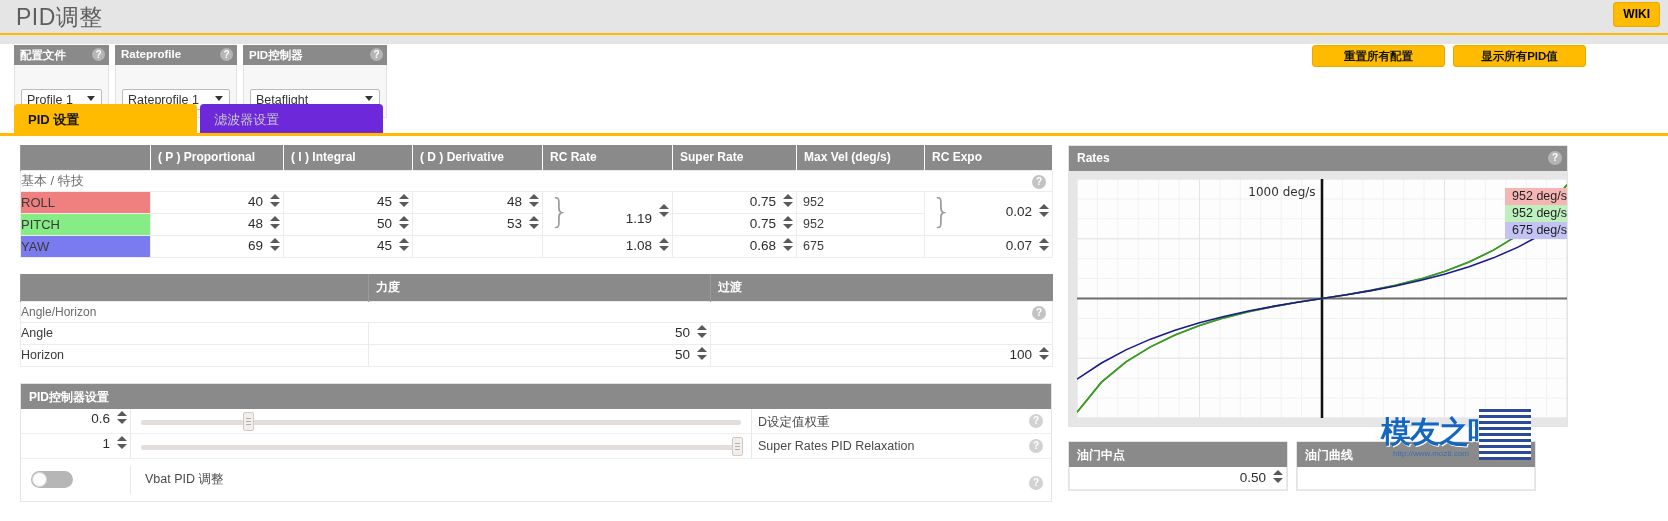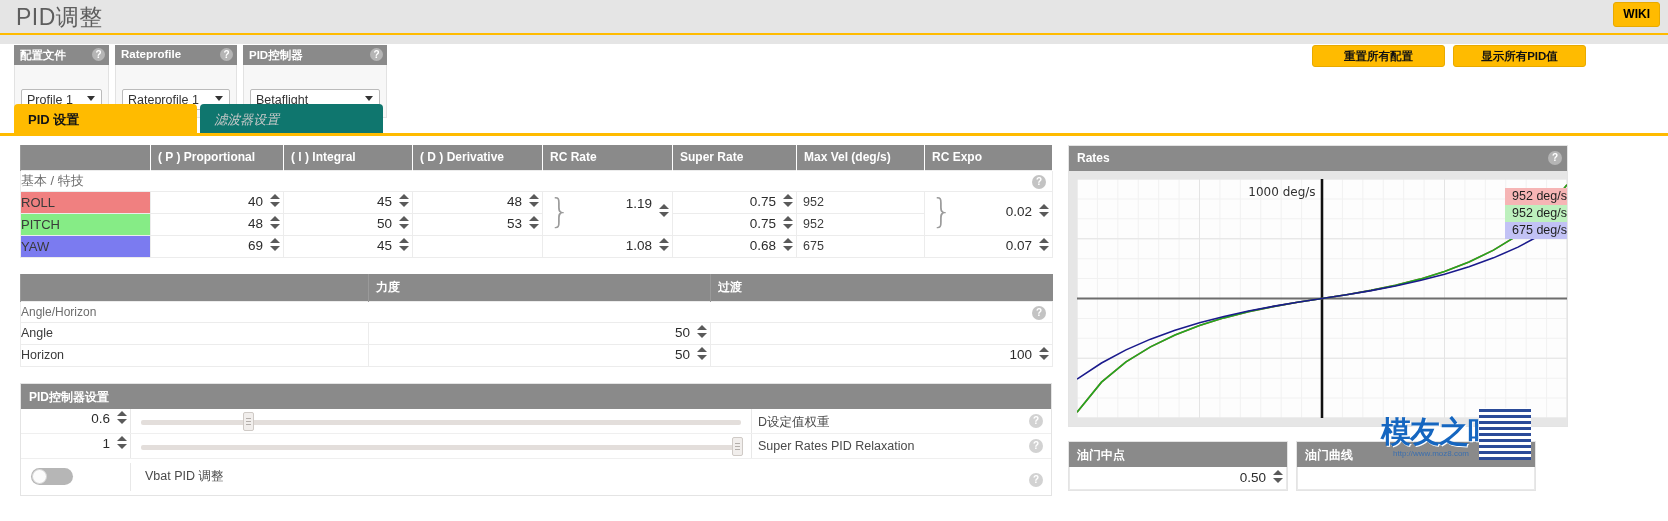--- a/index.html
+++ b/index.html
@@ -76,21 +76,21 @@
   }
 
   
   .tabbar { position: absolute; left: 14px; top: 104px; }
   .tab {
     display: inline-block; height: 30px; width: 183px;
     font-size: 13px; padding: 7px 0 0 14px; cursor: pointer;
     border-radius: 4px 4px 0 0; vertical-align: bottom;
   }
   .tab.active { background: #ffbb00; color: #141414; font-weight: bold; }
-  .tab.inactive { background: #0f766e; color: #c9c9c9; font-style: italic; }
+  .tab.inactive { background: #6d28d9; color: #c9c9c9; }
   .tab-underline {
     position: absolute; left: 0; top: 133px; width: 1668px; height: 3px;
     background: #ffbb00;
   }
 
   
   .left-col { position: absolute; left: 20px; top: 145px; width: 1032px; }
 
   table.pidtable { border-collapse: collapse; width: 1032px; table-layout: fixed; }
   table.pidtable th {
@@ -197,21 +197,21 @@
     width: 300px; font-size: 12.5px; color: #4a4a4a;
     padding: 5px 0 0 6px; border-left: 1px solid #e8e8e8;
     position: relative;
   }
   .row-help {
     position: absolute; right: 8px; top: 5px;
     width: 14px; height: 14px; border-radius: 50%;
     background: #d2d2d2; color: #fff; font-size: 10px; font-weight: bold;
     text-align: center; line-height: 14px; cursor: pointer;
   }
-  .toggle-row { display: flex; align-items: center; height: 36px; }
+  .toggle-row { display: flex; align-items: center; height: 42px; }
   .toggle-cell {
     width: 110px; padding-left: 10px; border-right: 1px solid #e8e8e8;
     height: 28px; display: flex; align-items: center;
   }
   .toggle {
     width: 42px; height: 17px; border-radius: 9px;
     background: #b6b6b6; position: relative; cursor: pointer;
   }
   .toggle .tk {
     position: absolute; left: 1px; top: 1px;
@@ -406,21 +406,21 @@
           <span class="numval">48</span>
           <span class="spin">
                   <i class="up"></i>
                   <i class="dn"></i>
                 </span>
               </div>
             </td>
         <td rowspan="2">
               <div class="numcell" style="height:42px">
           <span class="brace" style="top:2px">}</span>
-          <span class="numval" style="top:4px">1.19</span>
+          <span class="numval" style="top:19px">1.19</span>
           <span class="spin" style="top:12px">
                   <i class="up"></i>
                   <i class="dn"></i>
                 </span>
               </div>
             </td>
         <td>
               <div class="numcell">
           <span class="numval">0.75</span>
           <span class="spin">

